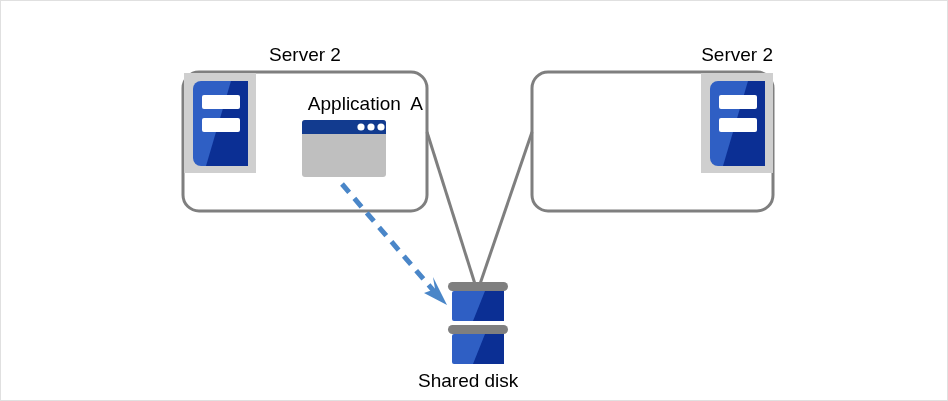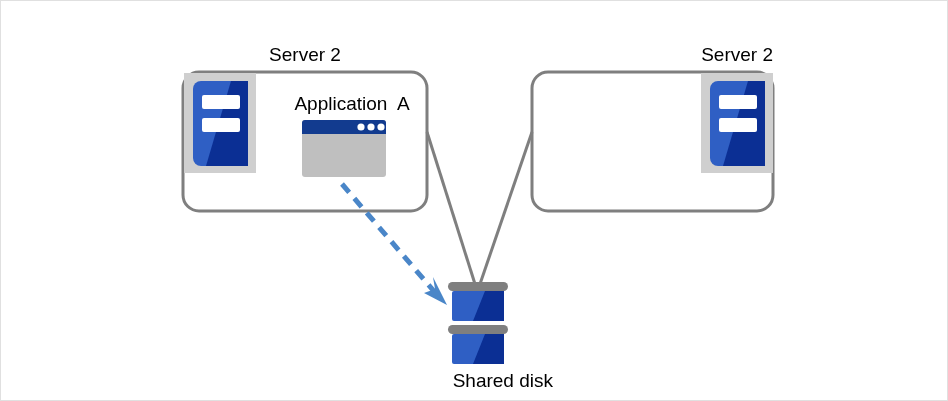--- a/index.html
+++ b/index.html
@@ -96,17 +96,17 @@
       <line x1="341" y1="183" x2="437" y2="295" stroke="#4a86c8" stroke-width="5" stroke-dasharray="11 8" stroke-linecap="butt"></line>
       <path d="M 446 304 L 423 292 L 434 288 L 432 276 Z" fill="#4a86c8"></path>
     </g>
 
   </svg>
 
   <div class="label server-title" style="left:182px; top:44px; width:244px; text-align:center;">Server 2</div>
 
   <div class="label server-title" style="left:531px; top:44px; width:241px; text-align:right;">Server 2</div>
 
-  <div class="label app-title" style="left:272px; top:93px; width:158px; text-align:center;">Application  A</div>
+  <div class="label app-title" style="left:264px; top:93px; width:158px; text-align:right;">Application  A</div>
 
-  <div class="label disk-title" style="left:392px; top:370px; width:160px; text-align:right;">Shared disk</div>
+  <div class="label disk-title" style="left:417px; top:370px; width:160px; text-align:left;">Shared disk</div>
 
 </div>
 
 </body></html>

